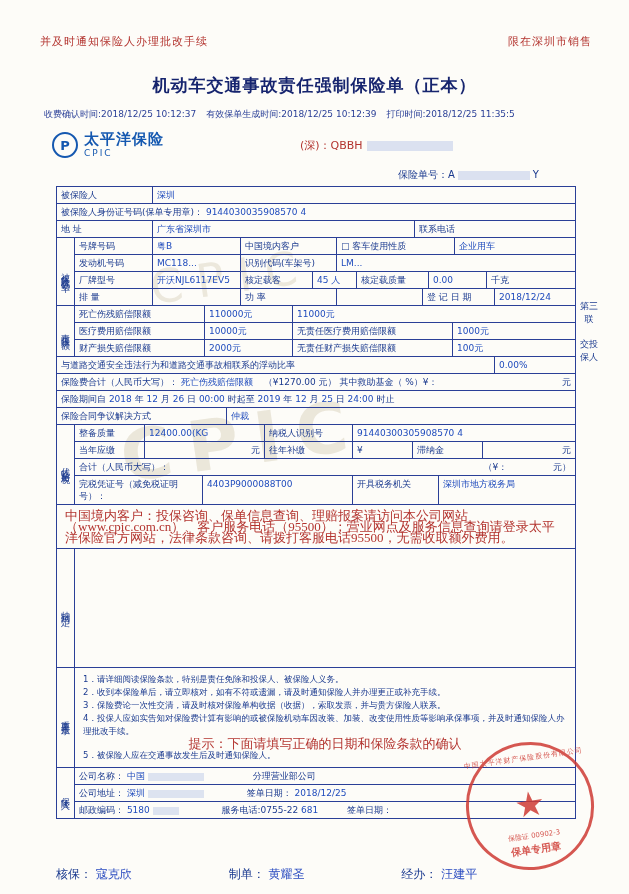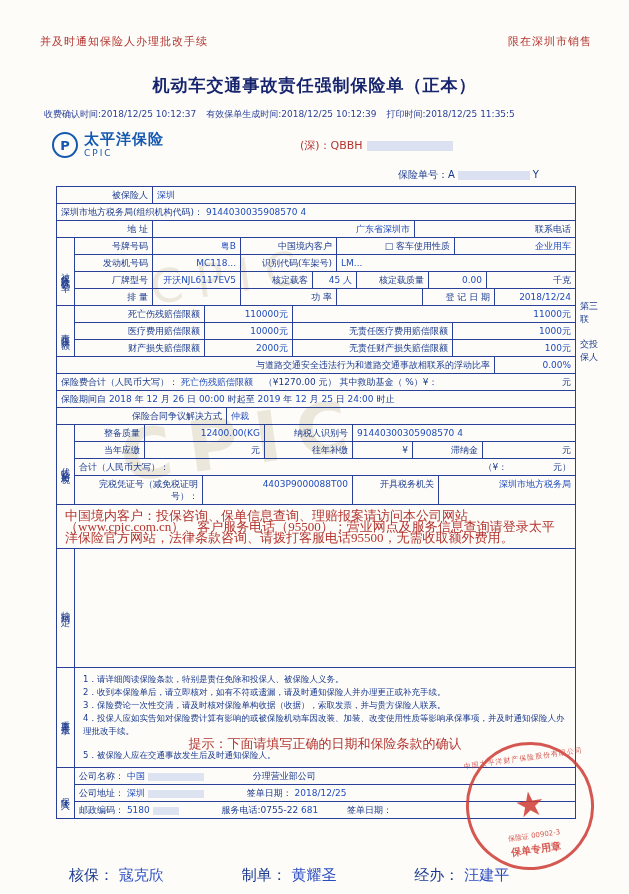--- a/index.html
+++ b/index.html
@@ -48,37 +48,37 @@
 
   
   .tbl{
     position:absolute;left:56px;top:186px;width:518px;
     border:1px solid #2a3f97;
     font-size:9px;
   }
   .row{display:flex;border-bottom:1px solid #2a3f97;}
   .row:last-child{border-bottom:none;}
   .cell{padding:2px 4px;box-sizing:border-box;min-height:15px;line-height:12px;}
-  .vsep{border-right:1px solid #2a3f97;text-align:right;}
+  .vsep{border-right:1px solid #2a3f97;}
   .lbl{color:#1b3a8f;}
   .val{color:#1f4bbd;}
   .handwrite{color:#2b4cc0;}
   .vert{
     writing-mode:vertical-rl;text-orientation:upright;
     display:flex;align-items:center;justify-content:center;
     letter-spacing:2px;font-size:9px;padding:2px 0;
   }
   .grow{flex:1;}
-  .ctr{text-align:right;}
+  .ctr{text-align:left;}
   .right{text-align:right;}
 
   
   .side{
     position:absolute;left:580px;top:300px;width:18px;
-    font-size:9px;color:#1b3a8f;line-height:13px;
+    font-size:9px;color:#1b3a8f;line-height:13px;text-align:center;
   }
   .side div{margin-bottom:12px;}
 
   
   .note-red{color:#b3342f;font-size:13px;line-height:11px;font-family:Liberation Serif, serif;}
   .note{font-size:8.5px;line-height:13px;color:#1b3a8f;}
 
   
   .seal{
     position:absolute;left:466px;top:742px;width:122px;height:122px;
@@ -105,21 +105,21 @@
     font-weight:bold;letter-spacing:16px;transform:rotate(-8deg);
     pointer-events:none;opacity:.8;
   }
   .wm2{
     position:absolute;left:150px;top:250px;font-size:46px;color:#ece8dc;
     letter-spacing:14px;transform:rotate(-8deg);pointer-events:none;
   }
   
   .footer{
     position:absolute;left:56px;top:866px;width:518px;display:flex;
-    font-size:15px;color:#1b3a8f;margin-left:13px;
+    font-size:12px;color:#1b3a8f;
   }
   .footer div{flex:1;}
   .blkline{display:inline-block;width:56px;height:8px;background:#d4dcee;opacity:.8;vertical-align:middle;}
 </style>
 </head>
 <body>
 
 <div class="page">
 
   <div class="wm2">CPIC</div>
@@ -156,21 +156,21 @@
 
   <div class="tbl">
 
     <div class="row">
       <div class="cell vsep lbl ctr" style="width:96px">被保险人</div>
       <div class="cell grow val">深圳</div>
     </div>
 
     <div class="row">
       <div class="cell grow lbl">
-        <span>深圳市地方税务局(组织机构代码)：</span>
+        <span>被保险人身份证号码(保单专用章)：</span>
         <span class="val">9144030035908570</span>
         <span class="val">4</span>
       </div>
     </div>
 
     <div class="row">
       <div class="cell vsep lbl ctr" style="width:96px">地          址</div>
       <div class="cell vsep val" style="width:262px">广东省深圳市</div>
       <div class="cell grow lbl ctr">联系电话</div>
     </div>

